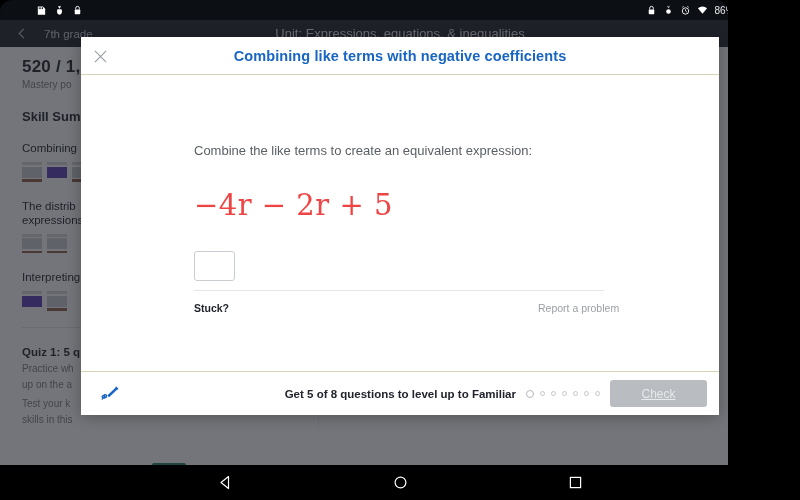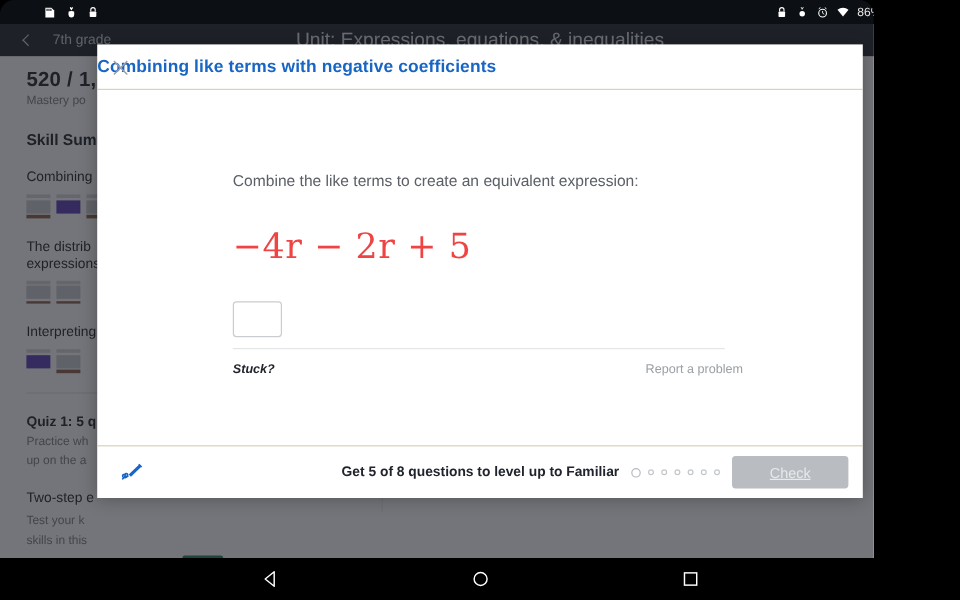--- a/index.html
+++ b/index.html
@@ -44,21 +44,21 @@
     display: flex; align-items: center;
   }
   .topnav .back {
     display: flex; align-items: center; gap: 17px;
     margin-left: 20px;
     color: #c9ccd4; font-size: 11.5px;
   }
   .topnav .unit-title {
     position: absolute; left: 0; right: 0;
     text-align: center;
-    color: #e4e6ea; font-size: 16px;
+    color: #e4e6ea; font-size: 13px;
   }
   .chev-left { width: 7px; height: 7px; border-left: 1.3px solid #c9ccd4; border-bottom: 1.3px solid #c9ccd4; transform: rotate(45deg); }
 
   .pagebody {
     position: absolute; left: 0; top: 27px;
     width: 800px; height: 418px;
     background: #ffffff;
     overflow: hidden;
   }
   .content-col {
@@ -124,21 +124,21 @@
     width: 638px; height: 378px;
     background: #ffffff;
     z-index: 8;
     box-shadow: 0 2px 14px rgba(0,0,0,0.28);
     display: flex; flex-direction: column;
   }
   .modal-head {
     position: relative;
     height: 38px;
     border-bottom: 1.5px solid #d7d3b6;
-    display: flex; align-items: center; justify-content: flex-start;
+    display: flex; align-items: center; justify-content: center;
   }
   .modal-title {
     font-size: 14.5px; font-weight: bold; color: #1865c4;
     letter-spacing: .1px;
   }
   .close-btn {
     position: absolute; left: 9px; top: 9px;
     width: 20px; height: 20px;
     display: flex; align-items: center; justify-content: center;
     color: #9aa0a6; font-size: 15px; line-height: 1;
@@ -162,21 +162,20 @@
     background: #ffffff;
   }
   .body-rule {
     position: absolute; left: 113px; top: 215px;
     width: 410px; height: 1px; background: #e3e5e7;
   }
   .stuck-row {
     position: absolute; left: 113px; top: 227px;
     display: flex; gap: 4px;
     font-size: 10.5px;
-    font-style: italic;
   }
   .stuck-label { color: #21242c; font-weight: bold; }
   .stuck-link { color: #1865c4; text-decoration: none; font-weight: bold; }
   .report-link {
     position: absolute; left: 457px; top: 227px;
     font-size: 10.5px; color: #9aa0a6; text-align: center;
   }
 
   .modal-foot {
     height: 44px;
@@ -334,23 +333,20 @@
         </div>
 
         <div class="hr-sep"></div>
 
         <div class="skill-item">
           <div class="skill-name" style="font-weight:bold">Quiz 1: 5 q</div>
           <div class="skill-desc">Practice wh</div>
           <div class="skill-desc">up on the a</div>
         </div>
 
-        <div class="skill-item">
-          <div class="skill-name">Two-step e</div>
-        </div>
 
         <div class="skill-item" style="margin-top:6px">
           <div class="skill-desc">Test your k</div>
           <div class="skill-desc">skills in this</div>
         </div>
       </div>
 
       <div class="right-col">
         <div class="blue-bar"></div>
         <div class="bars-right">

